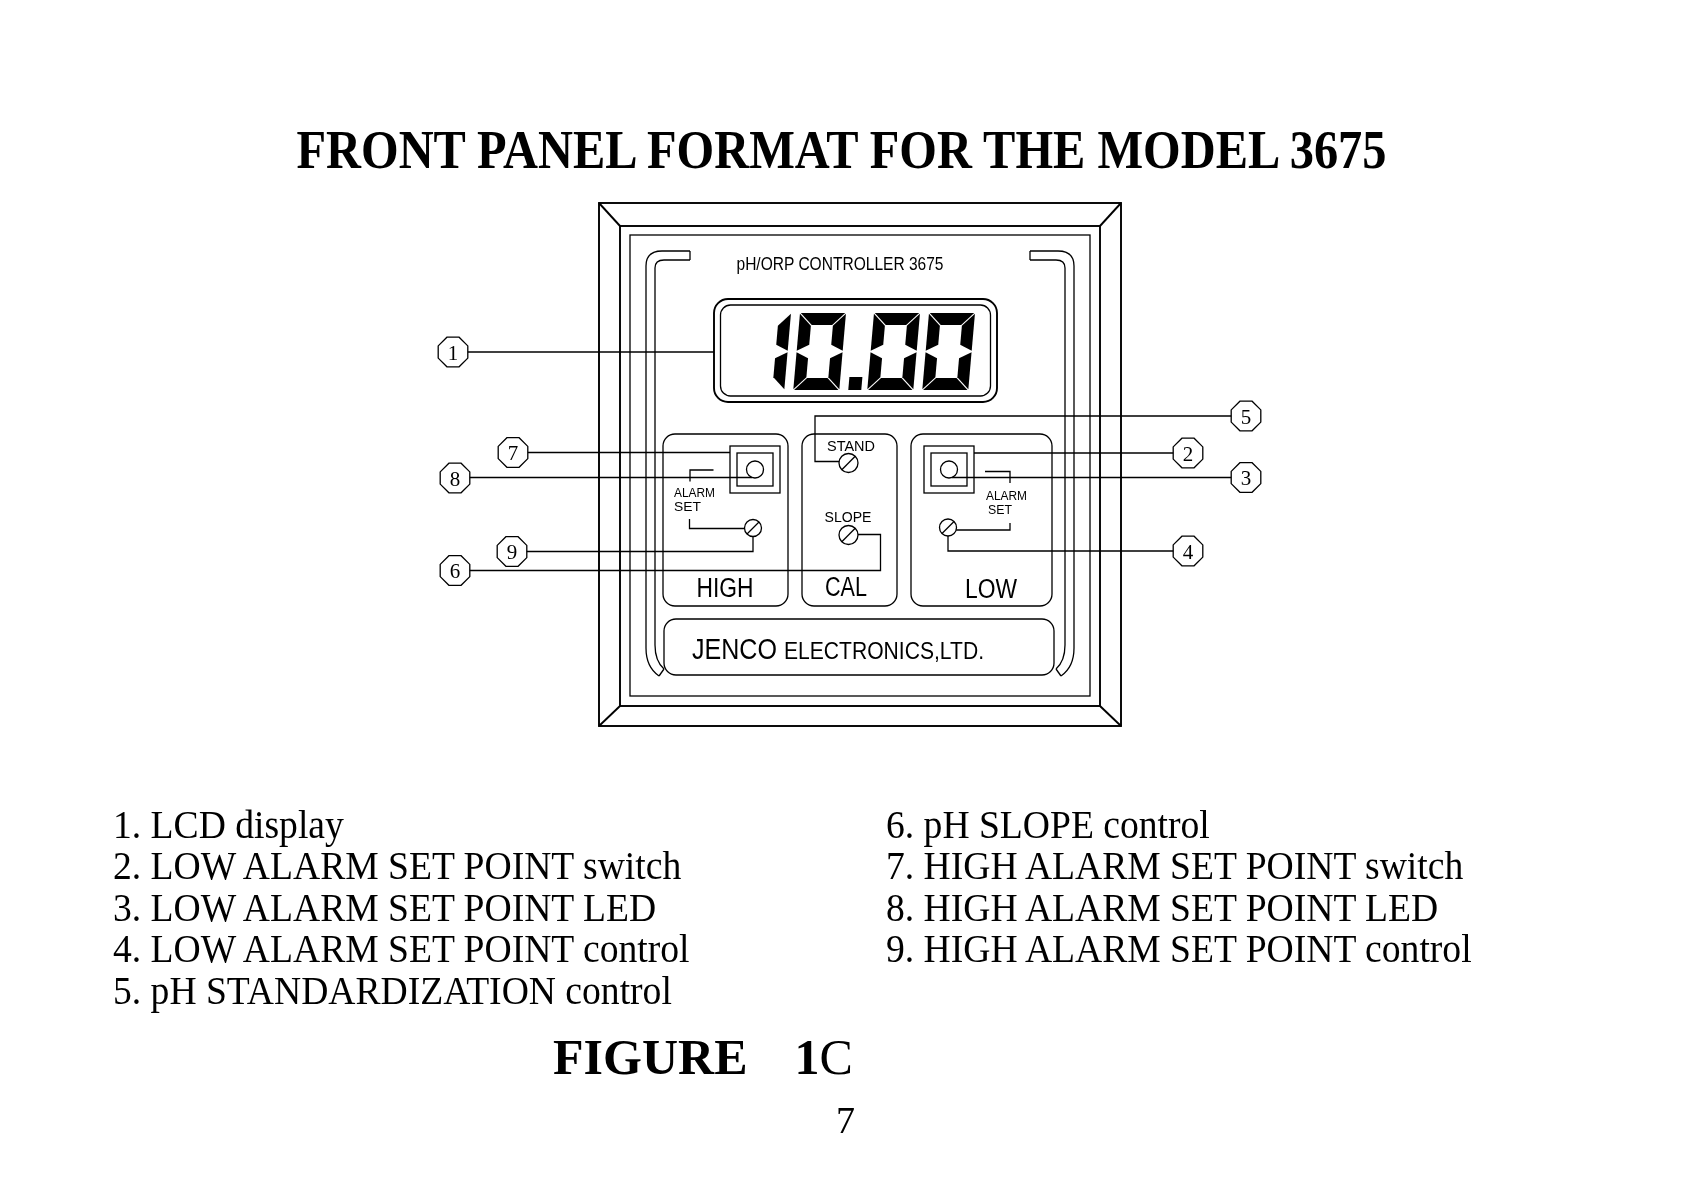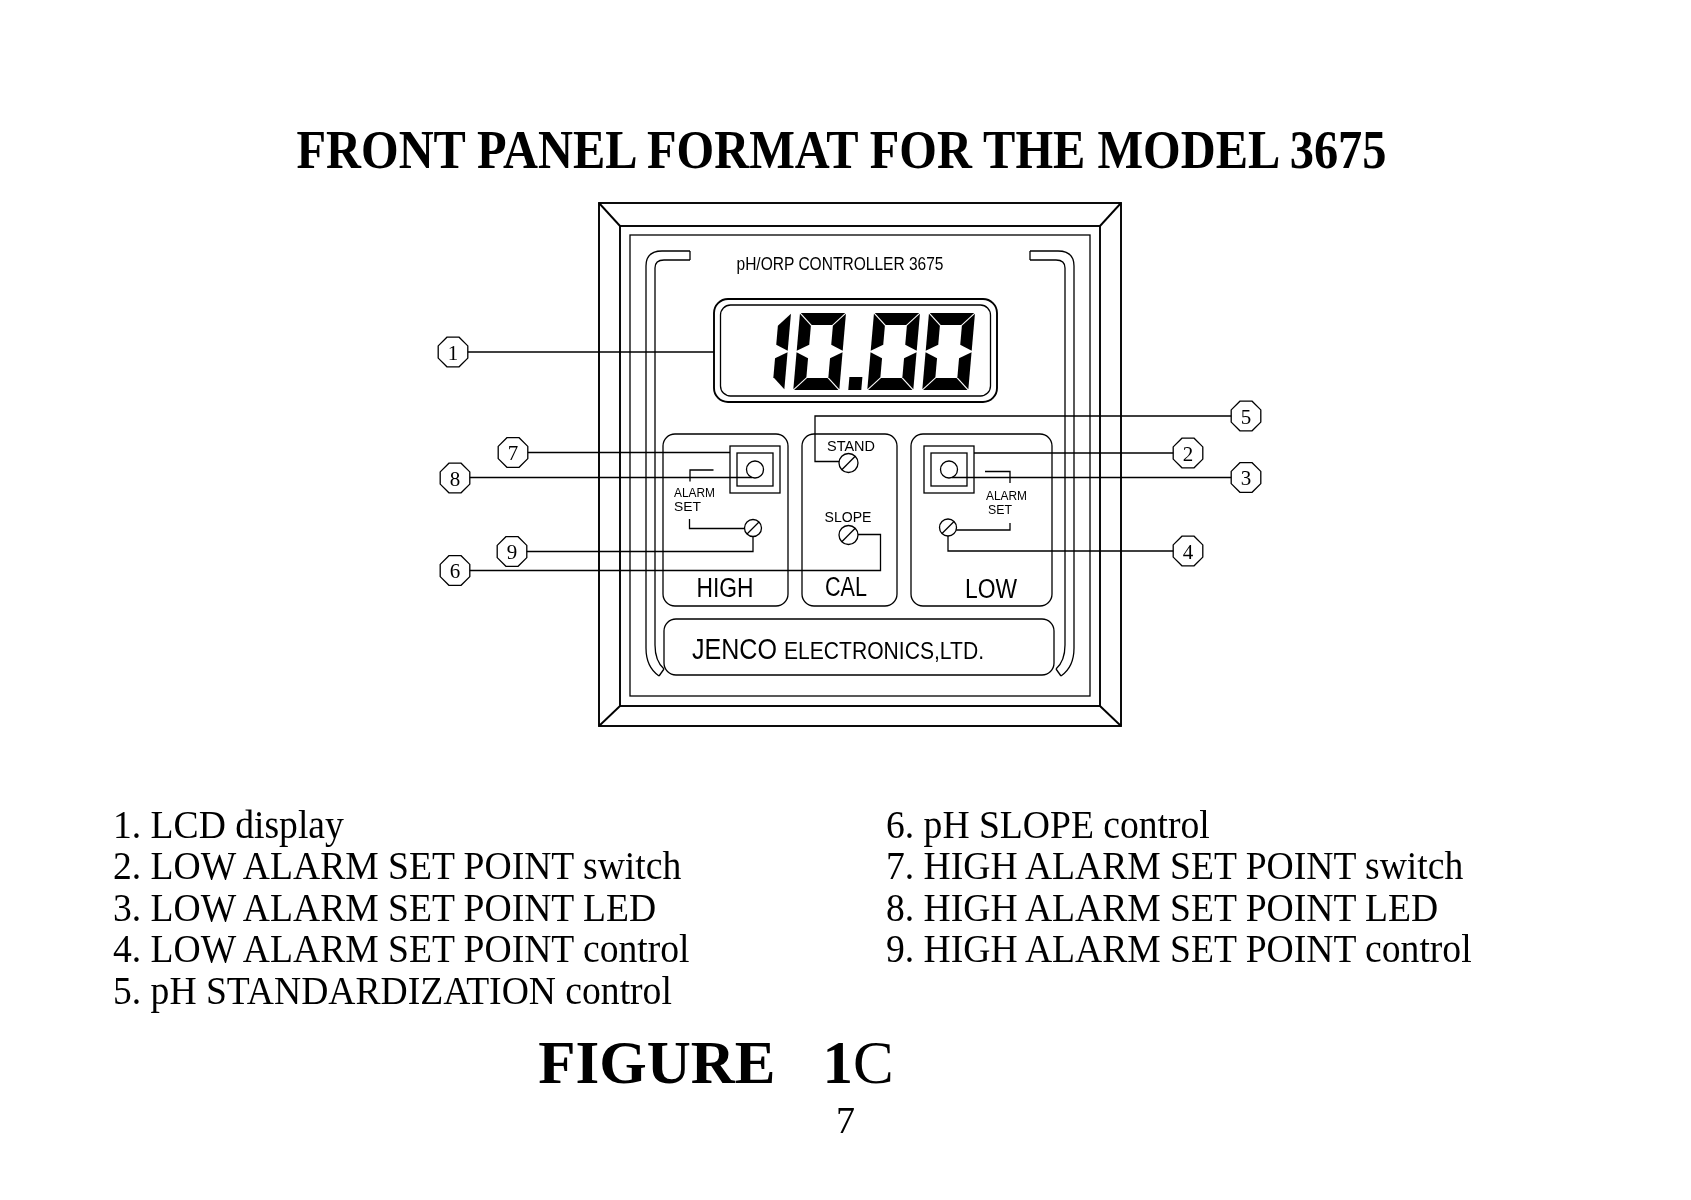--- a/index.html
+++ b/index.html
@@ -1,21 +1,21 @@
 <!DOCTYPE html>
 <html><head>
 <meta charset="utf-8">
 <style>
   html,body{margin:0;padding:0;background:#fff;}
   body{width:1691px;height:1200px;position:relative;font-family:"Liberation Serif",serif;color:#000;overflow:hidden;}
   .title{position:absolute;left:-4px;top:118px;width:1691px;text-align:center;font-weight:bold;font-size:55px;transform:scaleX(0.88);transform-origin:50% 50%;white-space:nowrap;}
   .legend{position:absolute;top:804px;font-size:40px;line-height:41.4px;white-space:nowrap;transform:scaleX(0.94);transform-origin:left top;}
   .legend.left{left:113px;}
   .legend.right{left:886px;}
-  .figure-line{position:absolute;top:1028px;left:0;width:1406px;text-align:center;font-size:61px;font-weight:bold;white-space:nowrap;padding-left:13px;}
+  .figure-line{position:absolute;top:1028px;left:0;width:1406px;text-align:center;font-size:50px;font-weight:bold;white-space:nowrap;}
   .fig-num-light{font-weight:normal;}
   .fig-gap{display:inline-block;width:47px;}
   .page-num{position:absolute;top:1098px;left:0;width:1691px;text-align:center;font-size:38px;}
   svg text{font-family:"Liberation Sans",sans-serif;fill:#000;}
   svg .ser{font-family:"Liberation Serif",serif;}
   .ln{stroke:#000;stroke-width:1.3;fill:none;}
   .ln2{stroke:#000;stroke-width:1.9;fill:none;}
 </style>
 </head>
 <body>

